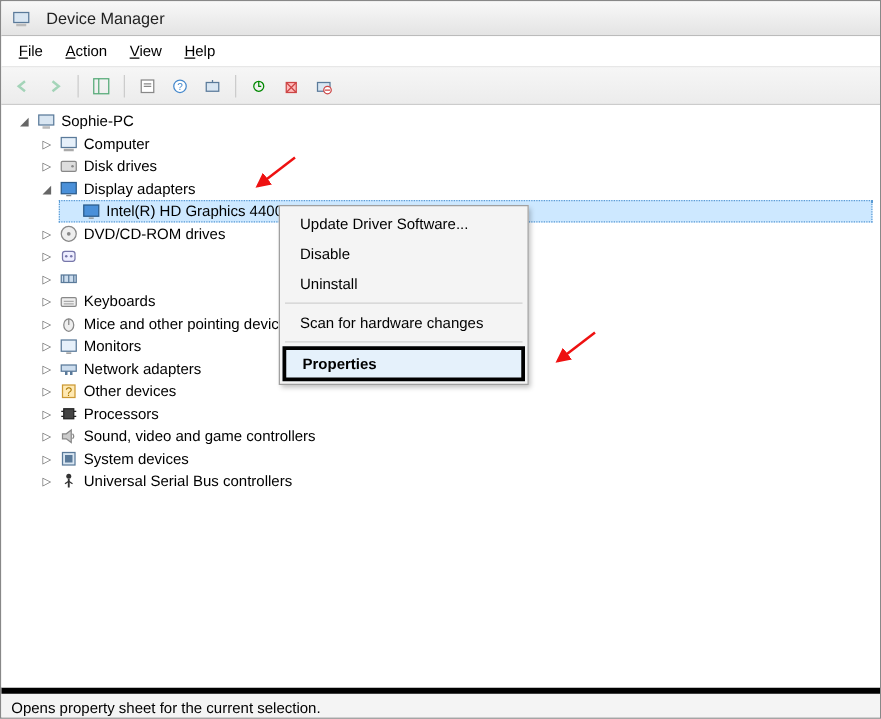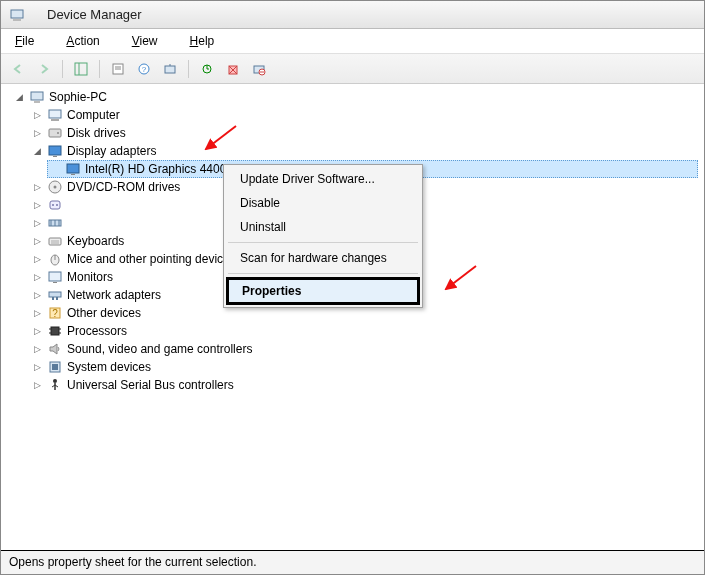--- a/index.html
+++ b/index.html
@@ -13,31 +13,31 @@
   display: flex;
   flex-direction: column;
   overflow: hidden;
 }
 .titlebar {
   background: linear-gradient(#f8f8f8, #e4e4e4);
   border-bottom: 1px solid #bbb;
   padding: 4px 8px;
   display: flex;
   align-items: center;
-  gap: 22px;
+  gap: 12px;
   height: 28px;
 }
 .titlebar .icon { width: 16px; height: 16px; }
 .titlebar .title { font-size: 13px; color: #222; }
 .menubar {
   background: #fff;
   padding: 3px 6px;
   border-bottom: 1px solid #e0e0e0;
   display: flex;
-  gap: 16px;
+  gap: 2px;
 }
 .menubar .menu-item {
   padding: 2px 8px;
   cursor: default;
 }
 .menubar .underline { text-decoration: underline; }
 .toolbar {
   background: linear-gradient(#f6f6f6, #ececec);
   border-bottom: 1px solid #ccc;
   padding: 3px 6px;
@@ -101,21 +101,21 @@
 .ctxmenu .citem.highlight {
   background: #e5f1fb;
   border: 3px solid #000000;
   padding: 4px 13px;
   font-weight: bold;
 }
 .ctxmenu .csep {
   height: 1px; background: #d0d0d0; margin: 3px 2px;
 }
 .statusbar {
-  border-top: 1px solid #000000;
+  border-top: 5px solid #000000;
   background: #f4f4f4;
   padding: 4px 8px;
   height: 24px;
 }
 .arrow {
   position: absolute;
   pointer-events: none;
 }
 svg { display: block; }
 </style>

